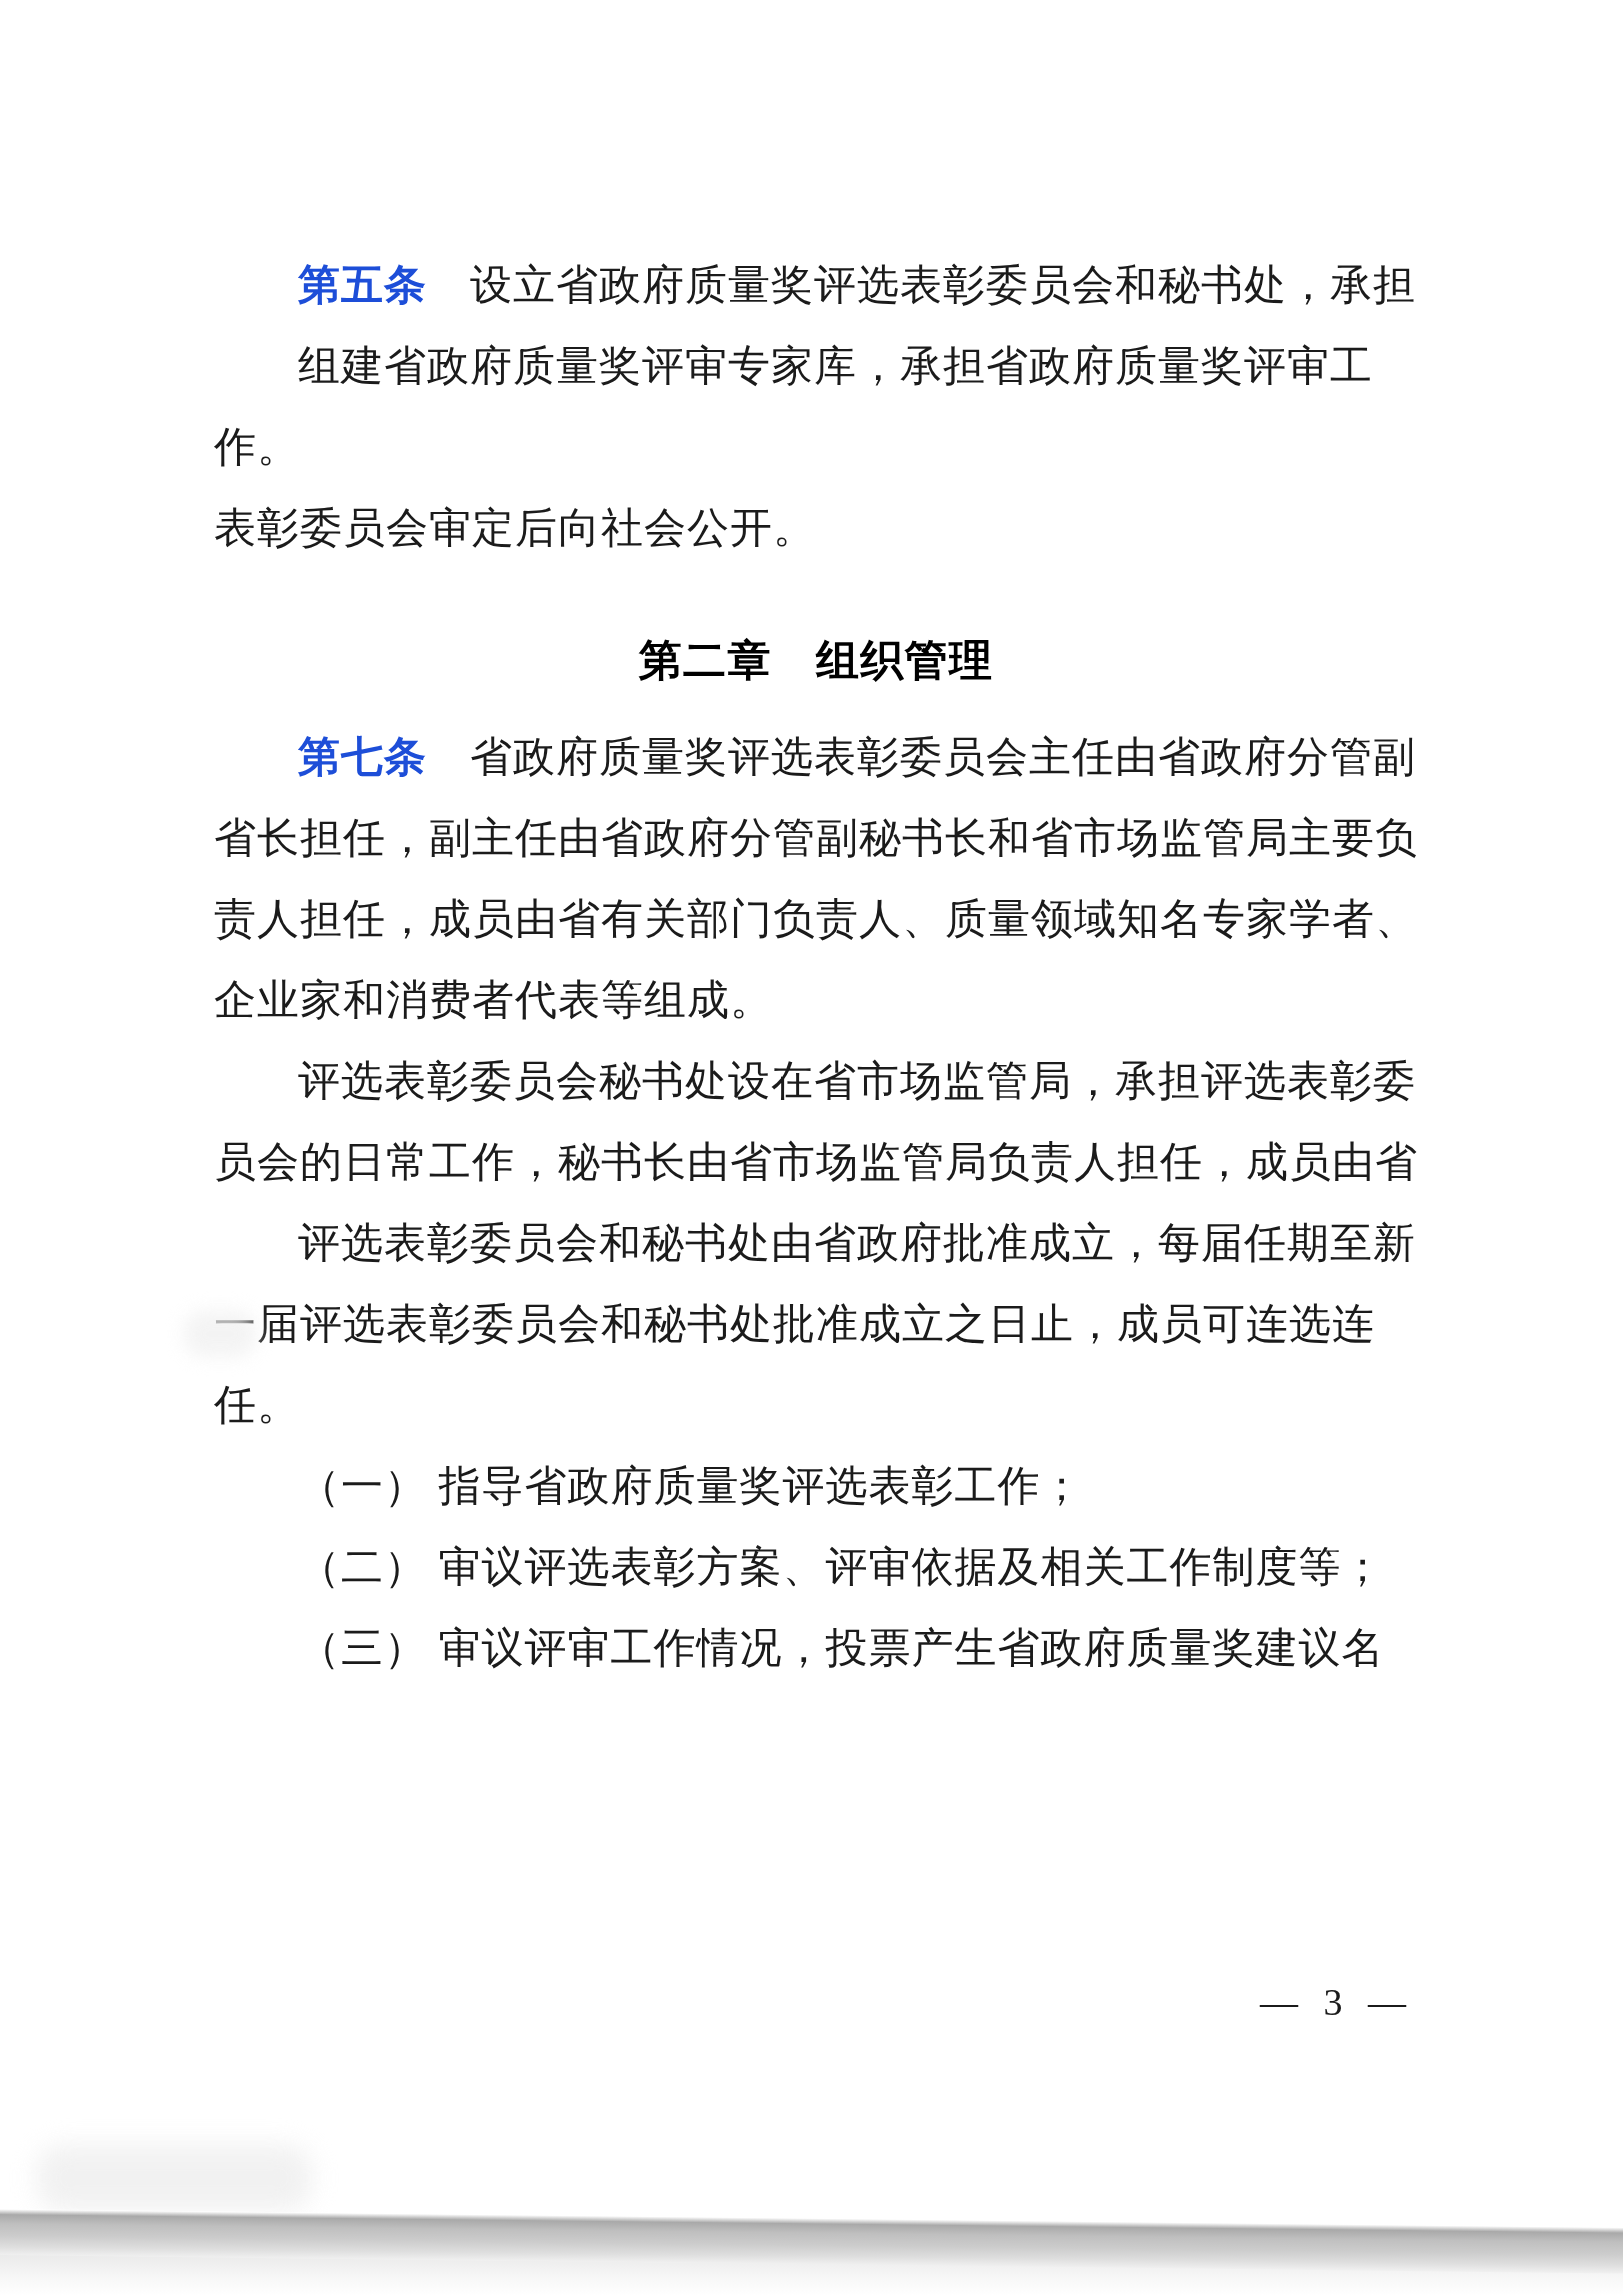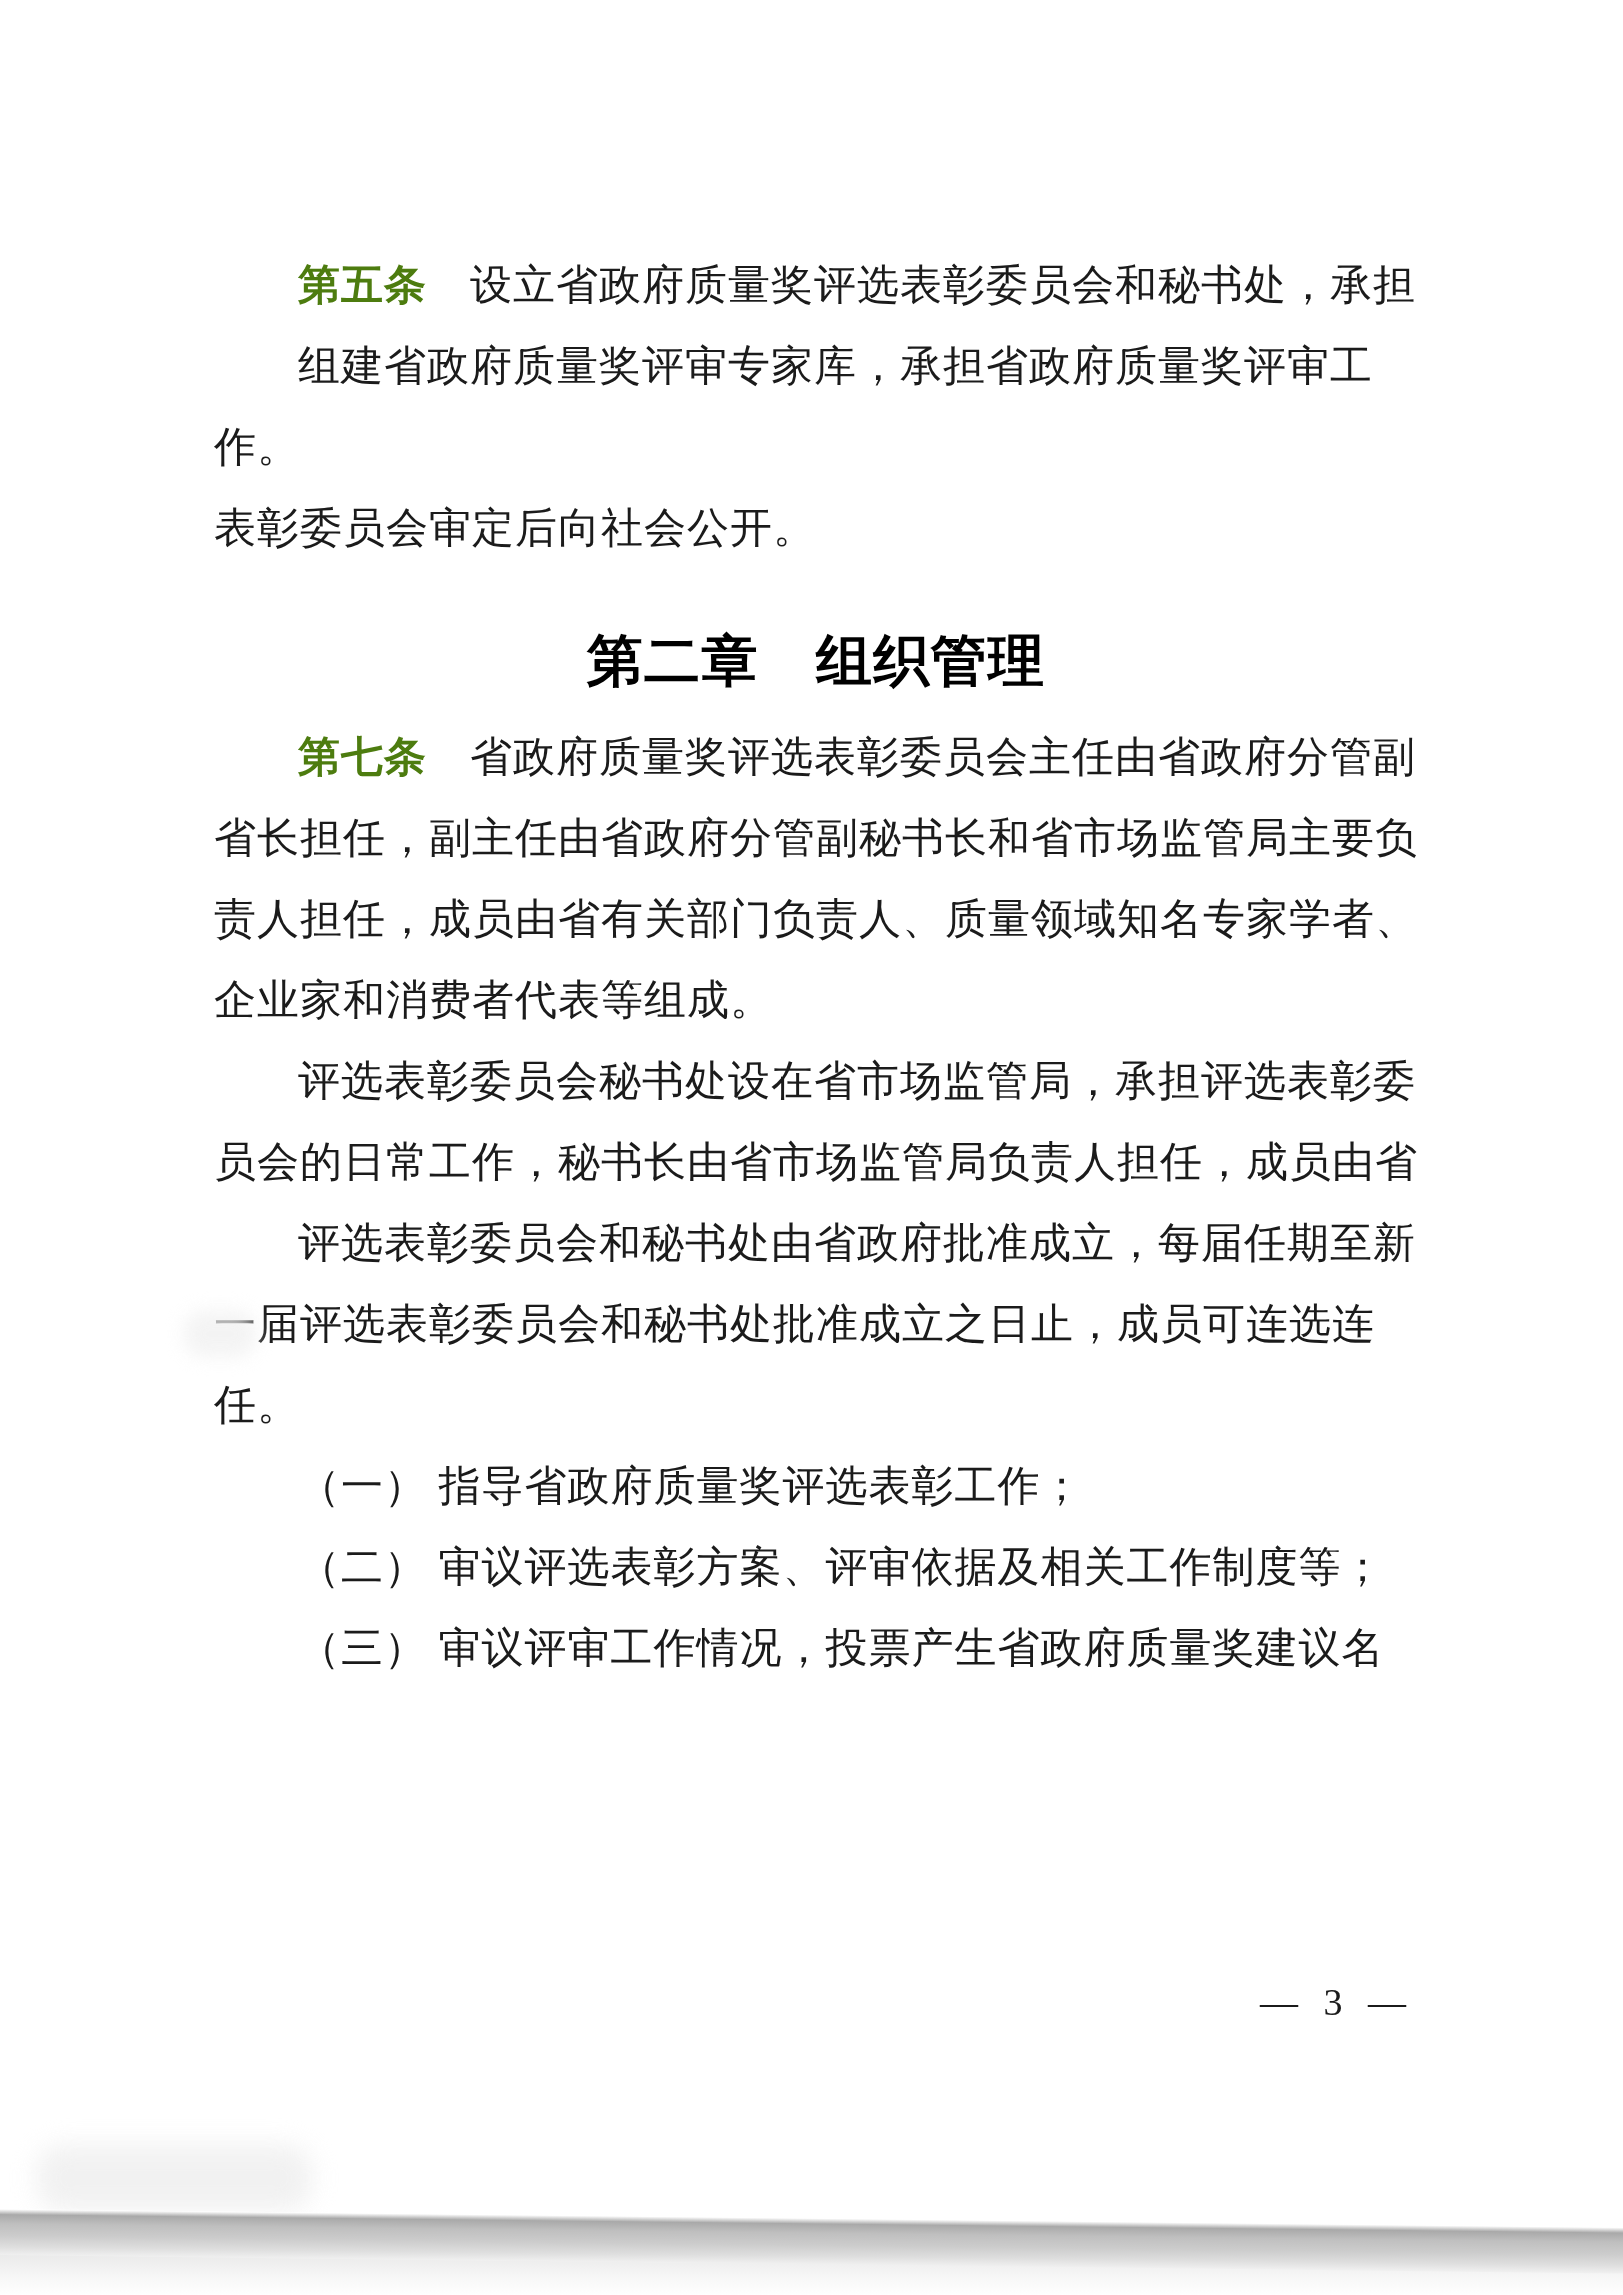--- a/index.html
+++ b/index.html
@@ -26,25 +26,25 @@
     font-size: 42px;
     line-height: 81px;
     letter-spacing: 1px;
     white-space: nowrap;
   }
   .indent {
     padding-left: 84px;
   }
   .term {
     font-weight: 700;
-    color: #4d7c0f;
+    color: #1d4ed8;
     font-family: "DejaVu Sans", "Liberation Sans", sans-serif;
   }
   .chapter {
-    font-size: 56px;
+    font-size: 43px;
     line-height: 81px;
     margin: 51px 0 14.5px 0;
     text-align: center;
     font-weight: 700;
     color: #000000;
     font-family: "DejaVu Sans", "Liberation Sans", sans-serif;
     letter-spacing: 1.3px;
     width: 1204px;
   }
   .page-number {

